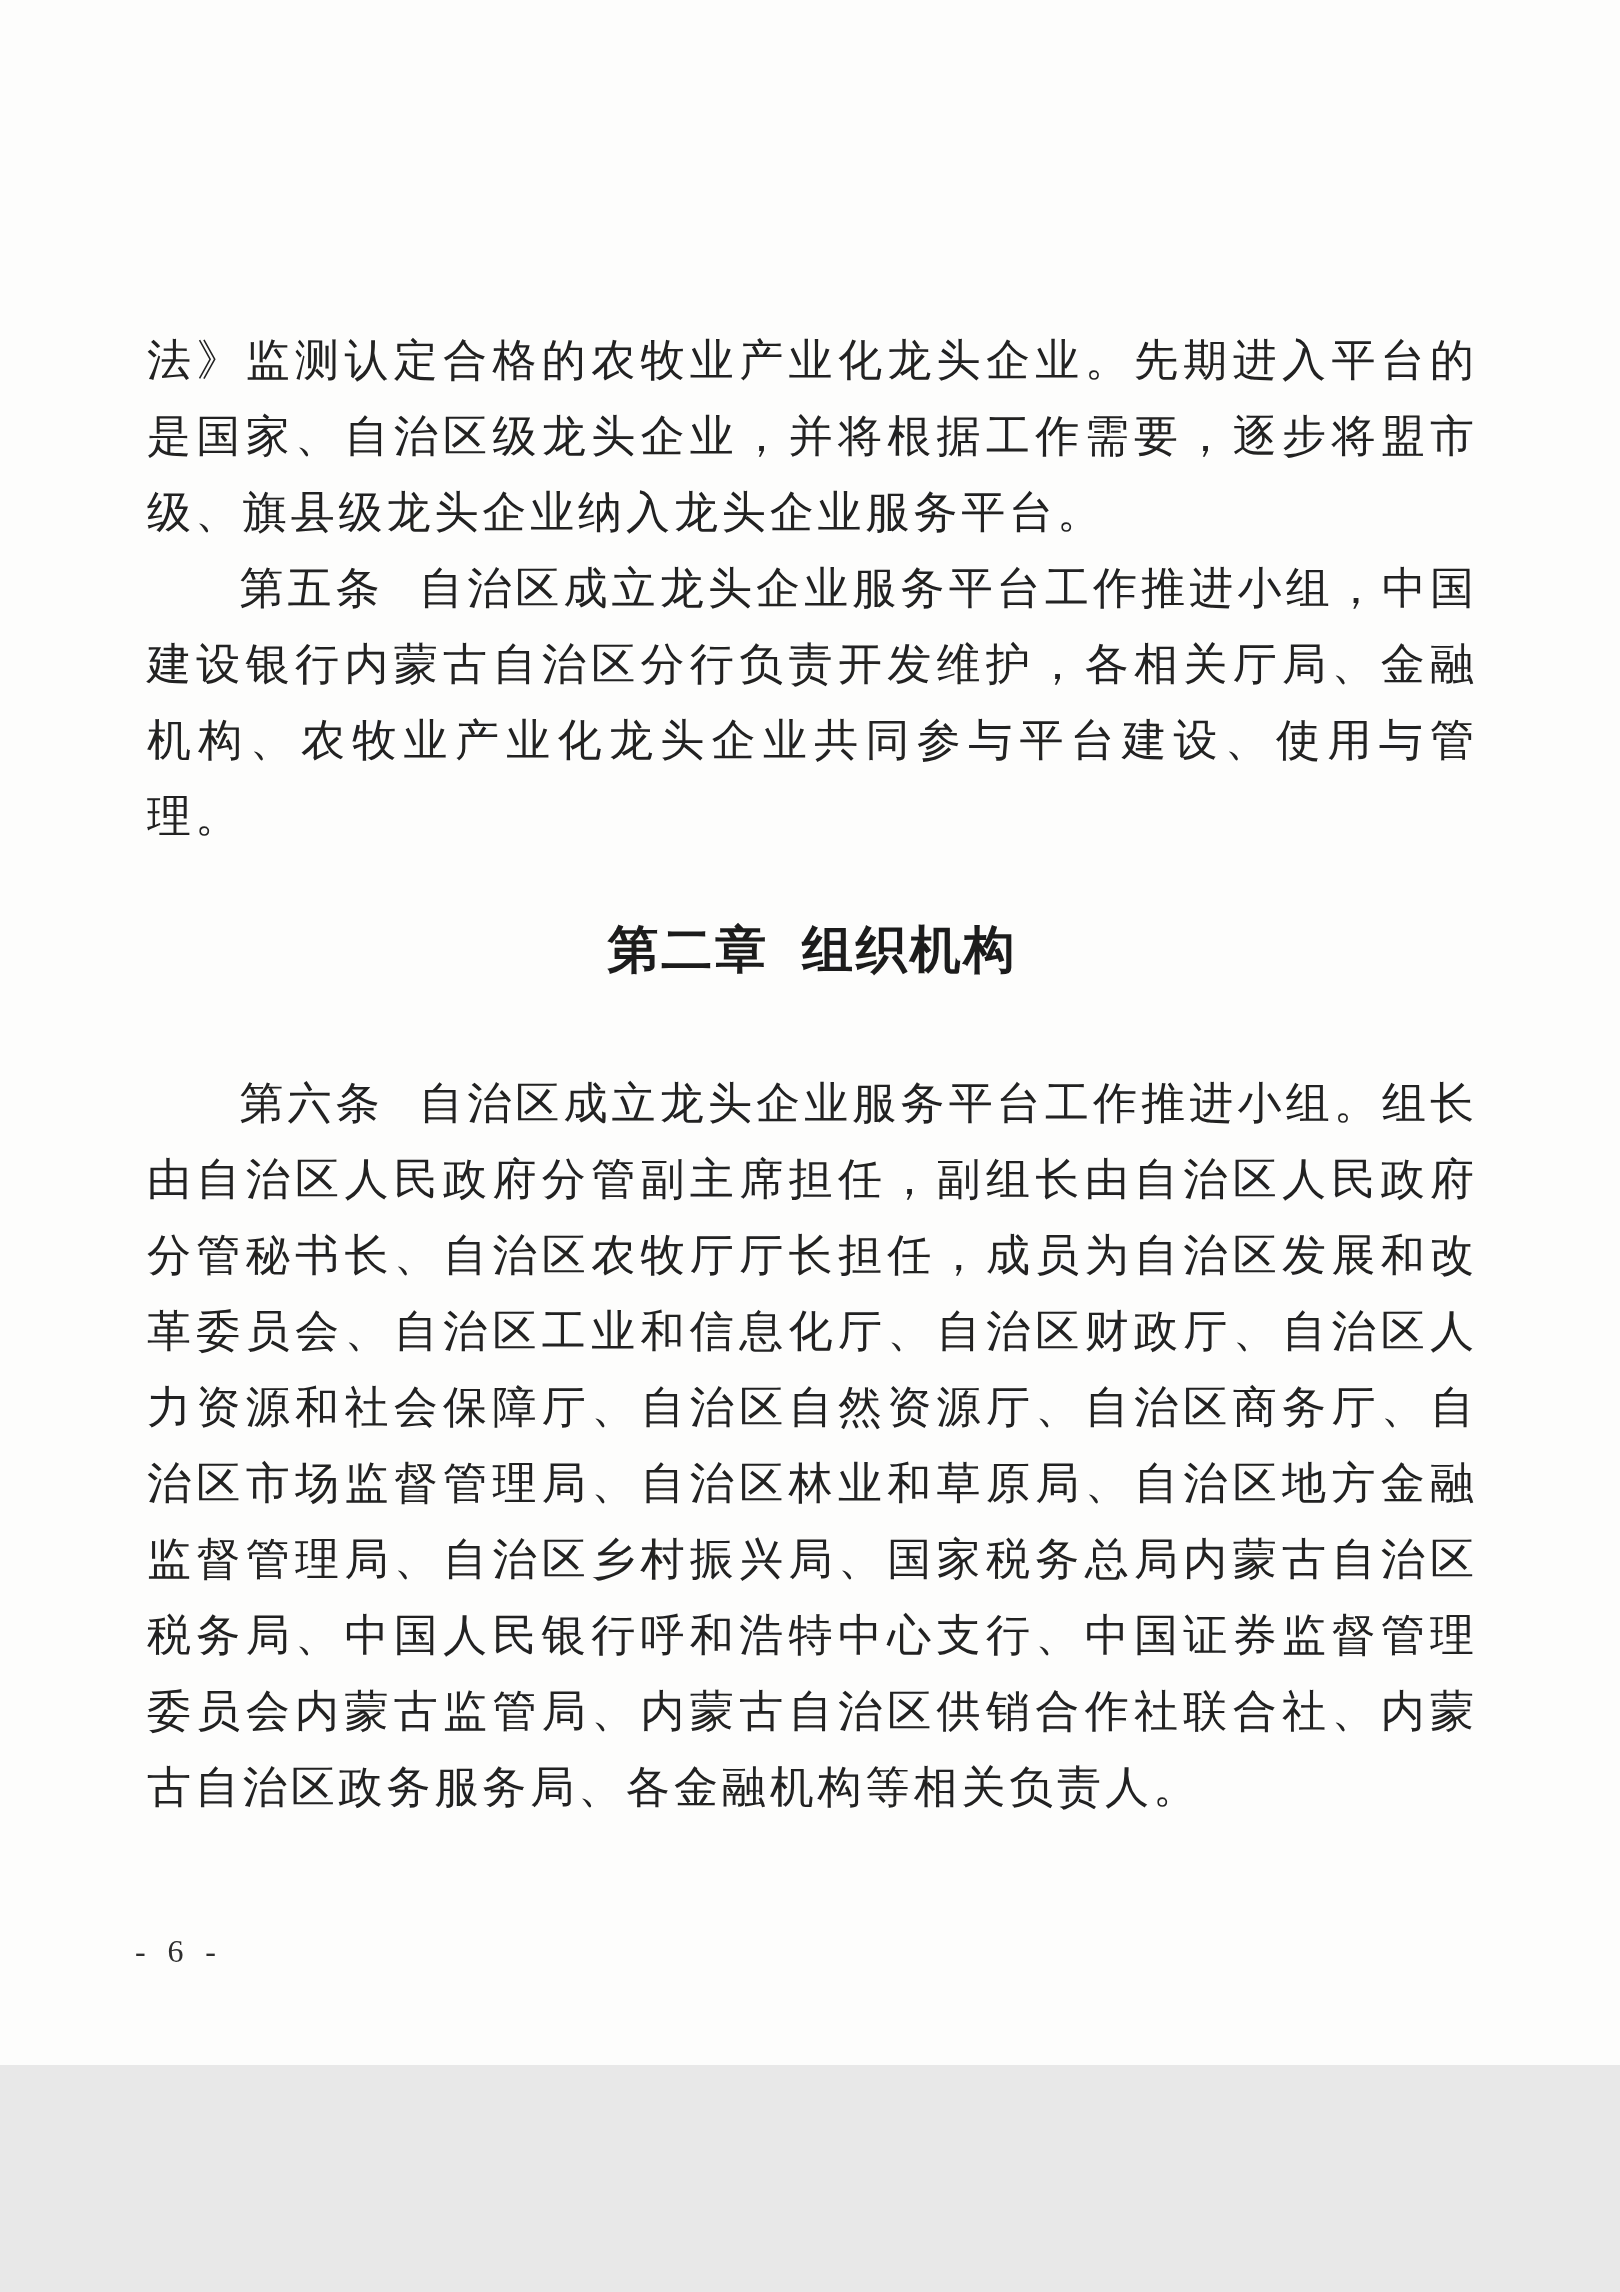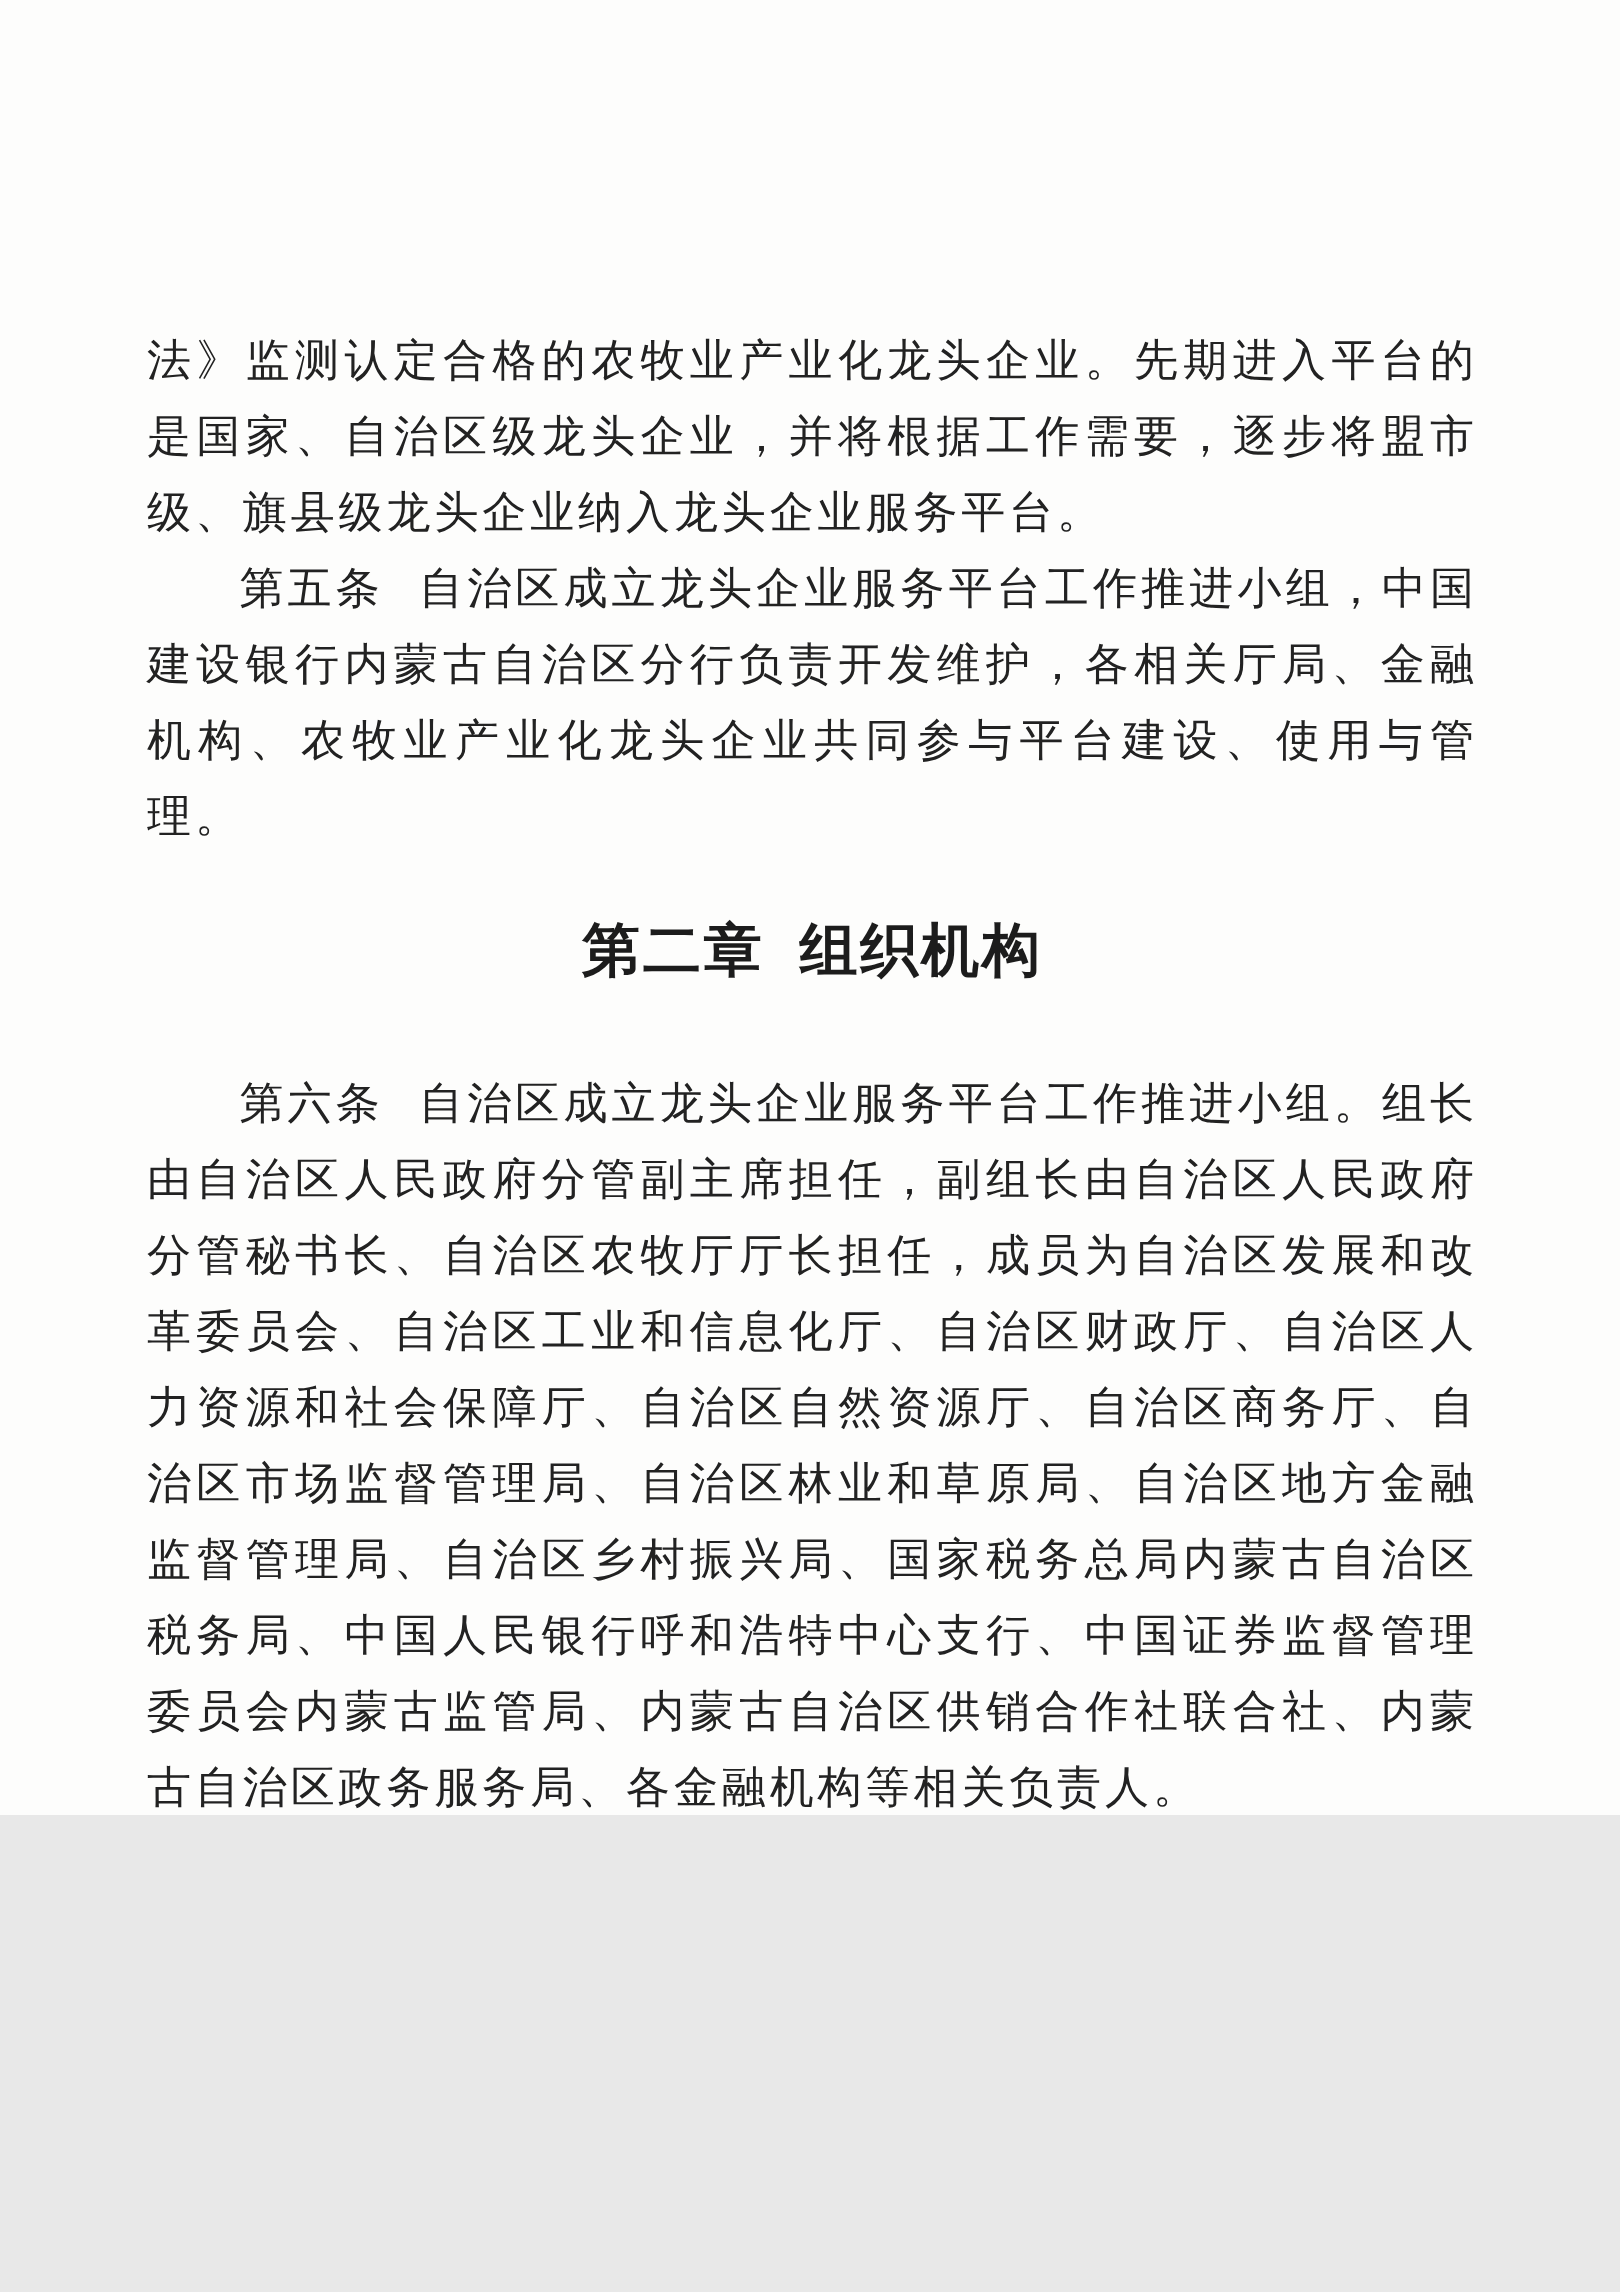--- a/index.html
+++ b/index.html
@@ -3,21 +3,21 @@
 <meta charset="utf-8">
 <style>
   html, body {
     margin: 0;
     padding: 0;
     background: #e8e8e8;
   }
   .page {
     position: relative;
     width: 1620px;
-    height: 1815px;
+    height: 2065px;
     margin: 0 auto;
     background: #fdfdfc;
     overflow: hidden;
     font-family: "Liberation Serif", "DejaVu Serif", serif;
     color: #222;
   }
   .content {
     position: absolute;
     left: 147px;
     right: 142px;
@@ -36,21 +36,21 @@
     text-indent: 2.1em;
   }
   .article-label {
     font-weight: 400;
     margin-right: 0.8em;
   }
   .chapter-heading {
     margin: 57px 0 78px 0;
     font-family: "Liberation Sans", "DejaVu Sans", sans-serif;
     font-weight: 700;
-    font-size: 58px;
+    font-size: 51px;
     line-height: 76px;
     letter-spacing: 2.9px;
     word-spacing: 15.7px;
     text-align: center;
     color: #1c1c1c;
   }
   .page-number {
     position: absolute;
     left: 135px;
     top: 1933px;

